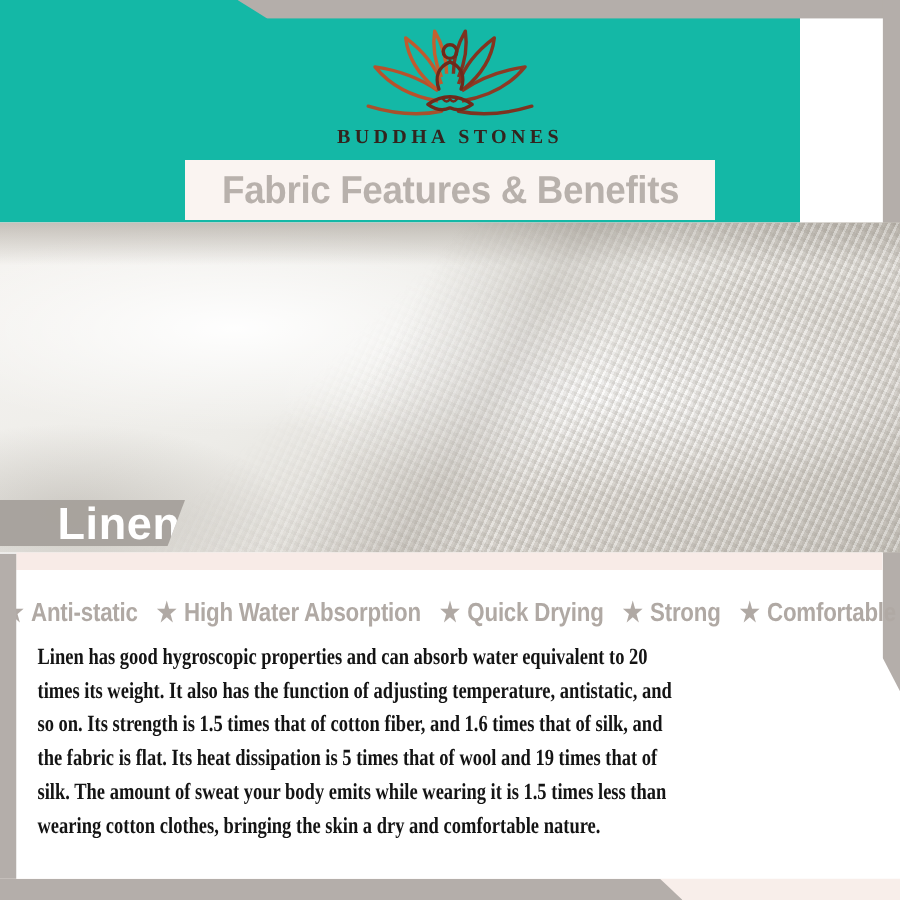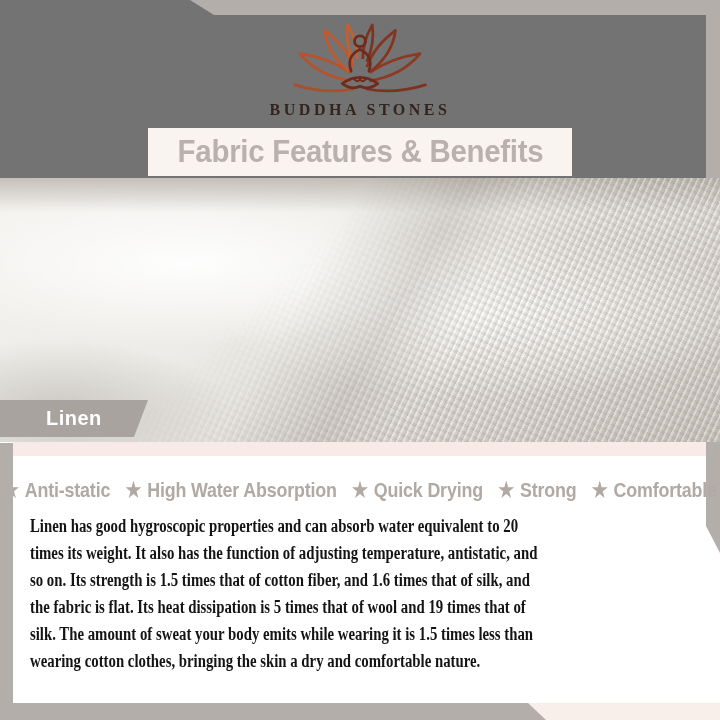--- a/index.html
+++ b/index.html
@@ -1,21 +1,21 @@
 <!DOCTYPE html>
 <html><head>
 <meta charset="utf-8">
 <style>
   html,body{margin:0;padding:0;}
   .canvas{
     position:relative;width:720px;height:720px;overflow:hidden;
     background:#ffffff;font-family:"Liberation Sans",sans-serif;
   }
   
-  .header{position:absolute;left:0;top:0;width:720px;height:178px;background:#737373;}
+  .header{position:absolute;left:0;top:0;width:596px;height:178px;background:#14b8a6;padding-left:44px;}
   .ribbon-top{
     position:absolute;left:190px;top:0;width:530px;height:15px;background:#b4aeaa;
     clip-path:polygon(0 0,100% 0,100% 100%,24px 100%);
   }
   .ribbon-right{
     position:absolute;right:0;top:0;width:14px;height:553px;background:#b4aeaa;
     clip-path:polygon(0 0,100% 0,100% 100%,0 calc(100% - 27px));
     z-index:1;
   }
   .ribbon-left{
@@ -56,21 +56,21 @@
   .photo::after{
     content:"";position:absolute;inset:0;
     background:linear-gradient(120deg, transparent 42%, rgba(118,110,100,.16) 54%, transparent 62%);
   }
   .badge{
     position:absolute;left:0;top:222px;width:148px;height:37px;
     background:rgba(166,161,156,.97);
     clip-path:polygon(0 0,100% 0,calc(100% - 14px) 100%,0 100%);
     display:flex;align-items:center;z-index:3;
   }
-  .badge-label{color:#ffffff;font-size:20px;font-weight:bold;padding-left:46px;letter-spacing:.5px;}
+  .badge-label{color:#ffffff;font-size:36px;font-weight:bold;padding-left:46px;letter-spacing:.5px;}
   
   .pink-strip{position:absolute;left:13px;top:442px;width:693px;height:14px;background:#f8ebe7;z-index:2;}
   .bottom-band{position:absolute;left:0;bottom:0;width:720px;height:17px;background:#f8eeea;z-index:3;}
   .bottom-gray{
     position:absolute;left:0;top:0;width:546px;height:17px;background:#b4aeaa;
     clip-path:polygon(0 0,528px 0,100% 100%,0 100%);
   }
   
   .features{
     position:absolute;left:13px;top:474px;width:694px;height:32px;z-index:2;

